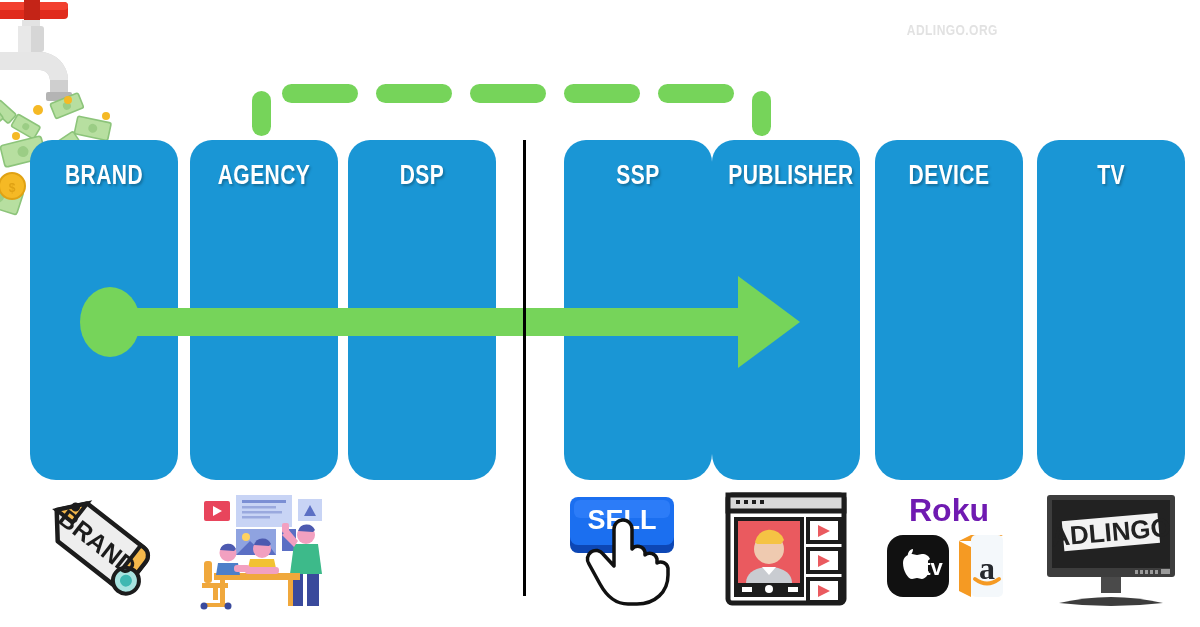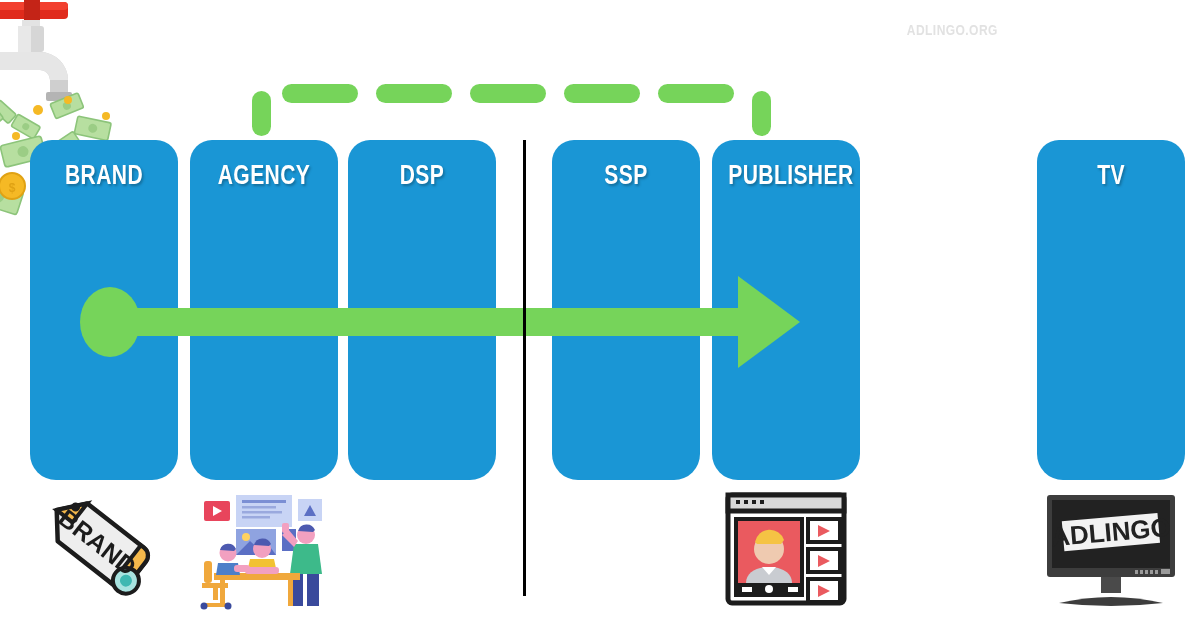--- a/index.html
+++ b/index.html
@@ -141,25 +141,28 @@
   <div class="cols">
     <div class="col" style="left:30px">
       <div class="hdr">BRAND</div>
       </div>
     <div class="col" style="left:348px">
       <div class="hdr">DSP</div>
       </div>
     <div class="col" style="left:190px">
       <div class="hdr">AGENCY</div>
       </div>
-    <div class="col" style="left:552px">
+    <div class="col" style="left:564px">
       <div class="hdr">SSP</div>
       </div>
     <div class="col" style="left:712px">
       <div class="hdr">PUBLISHER</div>
+      </div>
+    <div class="col" style="left:875px">
+      <div class="hdr">DEVICE</div>
       </div>
     <div class="col" style="left:1037px">
       <div class="hdr">TV</div>
       </div>
   </div>
 
   <svg class="flow" viewBox="0 0 1200 627">
     <ellipse cx="110" cy="322" rx="30" ry="35" fill="#76d45a"></ellipse>
     <rect x="110" y="308" width="640" height="28" fill="#76d45a"></rect>
     <path d="M738 276 L800 322 L738 368 Z" fill="#76d45a"></path>
@@ -226,20 +229,32 @@
         <rect x="14" y="74" width="8" height="22" rx="3" fill="#f0a83c"></rect>
         <rect x="12" y="96" width="26" height="5" fill="#f0a83c"></rect>
         <rect x="23" y="99" width="5" height="14" fill="#f0a83c"></rect>
         <path d="M14 118 h24" stroke="#f0a83c" stroke-width="4"></path>
         <circle cx="14" cy="119" r="3.5" fill="#3a4a9c"></circle>
         <circle cx="38" cy="119" r="3.5" fill="#3a4a9c"></circle>
       </svg>
     </div>
 
 
+    <div class="iconcell" style="left:552px">
+      <svg viewBox="0 0 148 125" width="148" height="125">
+        <rect x="18" y="14" width="104" height="52" rx="8" fill="#0d47b5"></rect>
+        <rect x="18" y="10" width="104" height="48" rx="8" fill="#1b6ff0"></rect>
+        <rect x="22" y="13" width="96" height="18" rx="6" fill="#3a86ff" opacity=".55"></rect>
+        <text x="70" y="42" font-size="27" font-weight="700" fill="#fff" text-anchor="middle" font-family="Liberation Sans,sans-serif">SELL</text>
+        <g>
+          <path d="M62 42 a9 9 0 0 1 18 0 v20 a7.5 7.5 0 0 1 13 3 v3 a7.5 7.5 0 0 1 12 4 v4 a7.5 7.5 0 0 1 11 5 v7
+                   c0 17 -13 29 -31 29 h-9 c-14 0 -22 -9 -28 -20 l-11 -20 a8.5 8.5 0 0 1 14 -10 l11 12 z" fill="#ffffff" stroke="#111" stroke-width="3.5" stroke-linejoin="round"></path>
+        </g>
+      </svg>
+    </div>
 
     <div class="iconcell" style="left:712px">
       <svg viewBox="0 0 148 125" width="148" height="125">
         <rect x="16" y="8" width="116" height="108" rx="4" fill="#fff" stroke="#1c1c1c" stroke-width="5"></rect>
         <rect x="16" y="8" width="116" height="16" fill="#d8d8d8" stroke="#1c1c1c" stroke-width="5"></rect>
         <rect x="24" y="13" width="4" height="4" fill="#1c1c1c"></rect>
         <rect x="32" y="13" width="4" height="4" fill="#1c1c1c"></rect>
         <rect x="40" y="13" width="4" height="4" fill="#1c1c1c"></rect>
         <rect x="48" y="13" width="4" height="4" fill="#1c1c1c"></rect>
 
@@ -259,20 +274,40 @@
           <rect x="96" y="92" width="32" height="23"></rect>
         </g>
         <g fill="#ea5a5f">
           <path d="M106 38 l12 6 l-12 6 z"></path>
           <path d="M106 68 l12 6 l-12 6 z"></path>
           <path d="M106 98 l12 6 l-12 6 z"></path>
         </g>
       </svg>
     </div>
 
+    <div class="iconcell" style="left:875px">
+      <svg viewBox="0 0 148 125" width="148" height="125">
+        <text x="74" y="34" font-size="32" font-weight="700" fill="#6f1ab1" text-anchor="middle" font-family="Liberation Sans,sans-serif">Roku</text>
+
+        <g>
+          <rect x="12" y="48" width="62" height="62" rx="16" fill="#111"></rect>
+          <path d="M33 70 c-1 -4 2 -8 5 -8 c0 3 -2 7 -5 8 z M28 76 c0 -6 5 -9 9 -9 c2 0 3 1 5 1 c2 0 3 -1 5 -1
+                   c4 0 7 2 8 5 c-4 2 -5 9 -1 13 c-1 3 -4 7 -7 7 c-2 0 -3 -1 -5 -1 c-2 0 -3 1 -5 1 c-4 0 -9 -8 -9 -16 z" fill="#fff"></path>
+          <text x="58" y="88" font-size="22" font-weight="700" fill="#fff" text-anchor="middle" font-family="Liberation Sans,sans-serif">tv</text>
+        </g>
+
+        <g>
+          <path d="M84 54 l12 -6 h32 l-12 6 z" fill="#f59a23"></path>
+          <path d="M84 54 v50 l12 6 v-50 z" fill="#f59a23"></path>
+          <rect x="96" y="48" width="32" height="62" rx="5" fill="#f4f8fb"></rect>
+          <text x="112" y="92" font-size="32" font-weight="700" fill="#26292e" text-anchor="middle" font-family="Liberation Serif,serif">a</text>
+          <path d="M100 92 q12 9 24 0" stroke="#f59a23" stroke-width="4" fill="none" stroke-linecap="round"></path>
+        </g>
+      </svg>
+    </div>
 
     <div class="iconcell" style="left:1037px">
       <svg viewBox="0 0 148 125" width="148" height="125">
         <rect x="10" y="8" width="128" height="82" rx="3" fill="#3d3d3d"></rect>
         <rect x="15" y="13" width="118" height="68" fill="#222"></rect>
         <g>
           <g transform="rotate(-5 74 46)">
             <rect x="26" y="30" width="96" height="30" fill="#f2f2f2"></rect>
             <text x="74" y="54" font-size="26" font-weight="700" fill="#222" text-anchor="middle" font-family="Liberation Sans Narrow,Liberation Sans,sans-serif">ADLINGO</text>
           </g>

